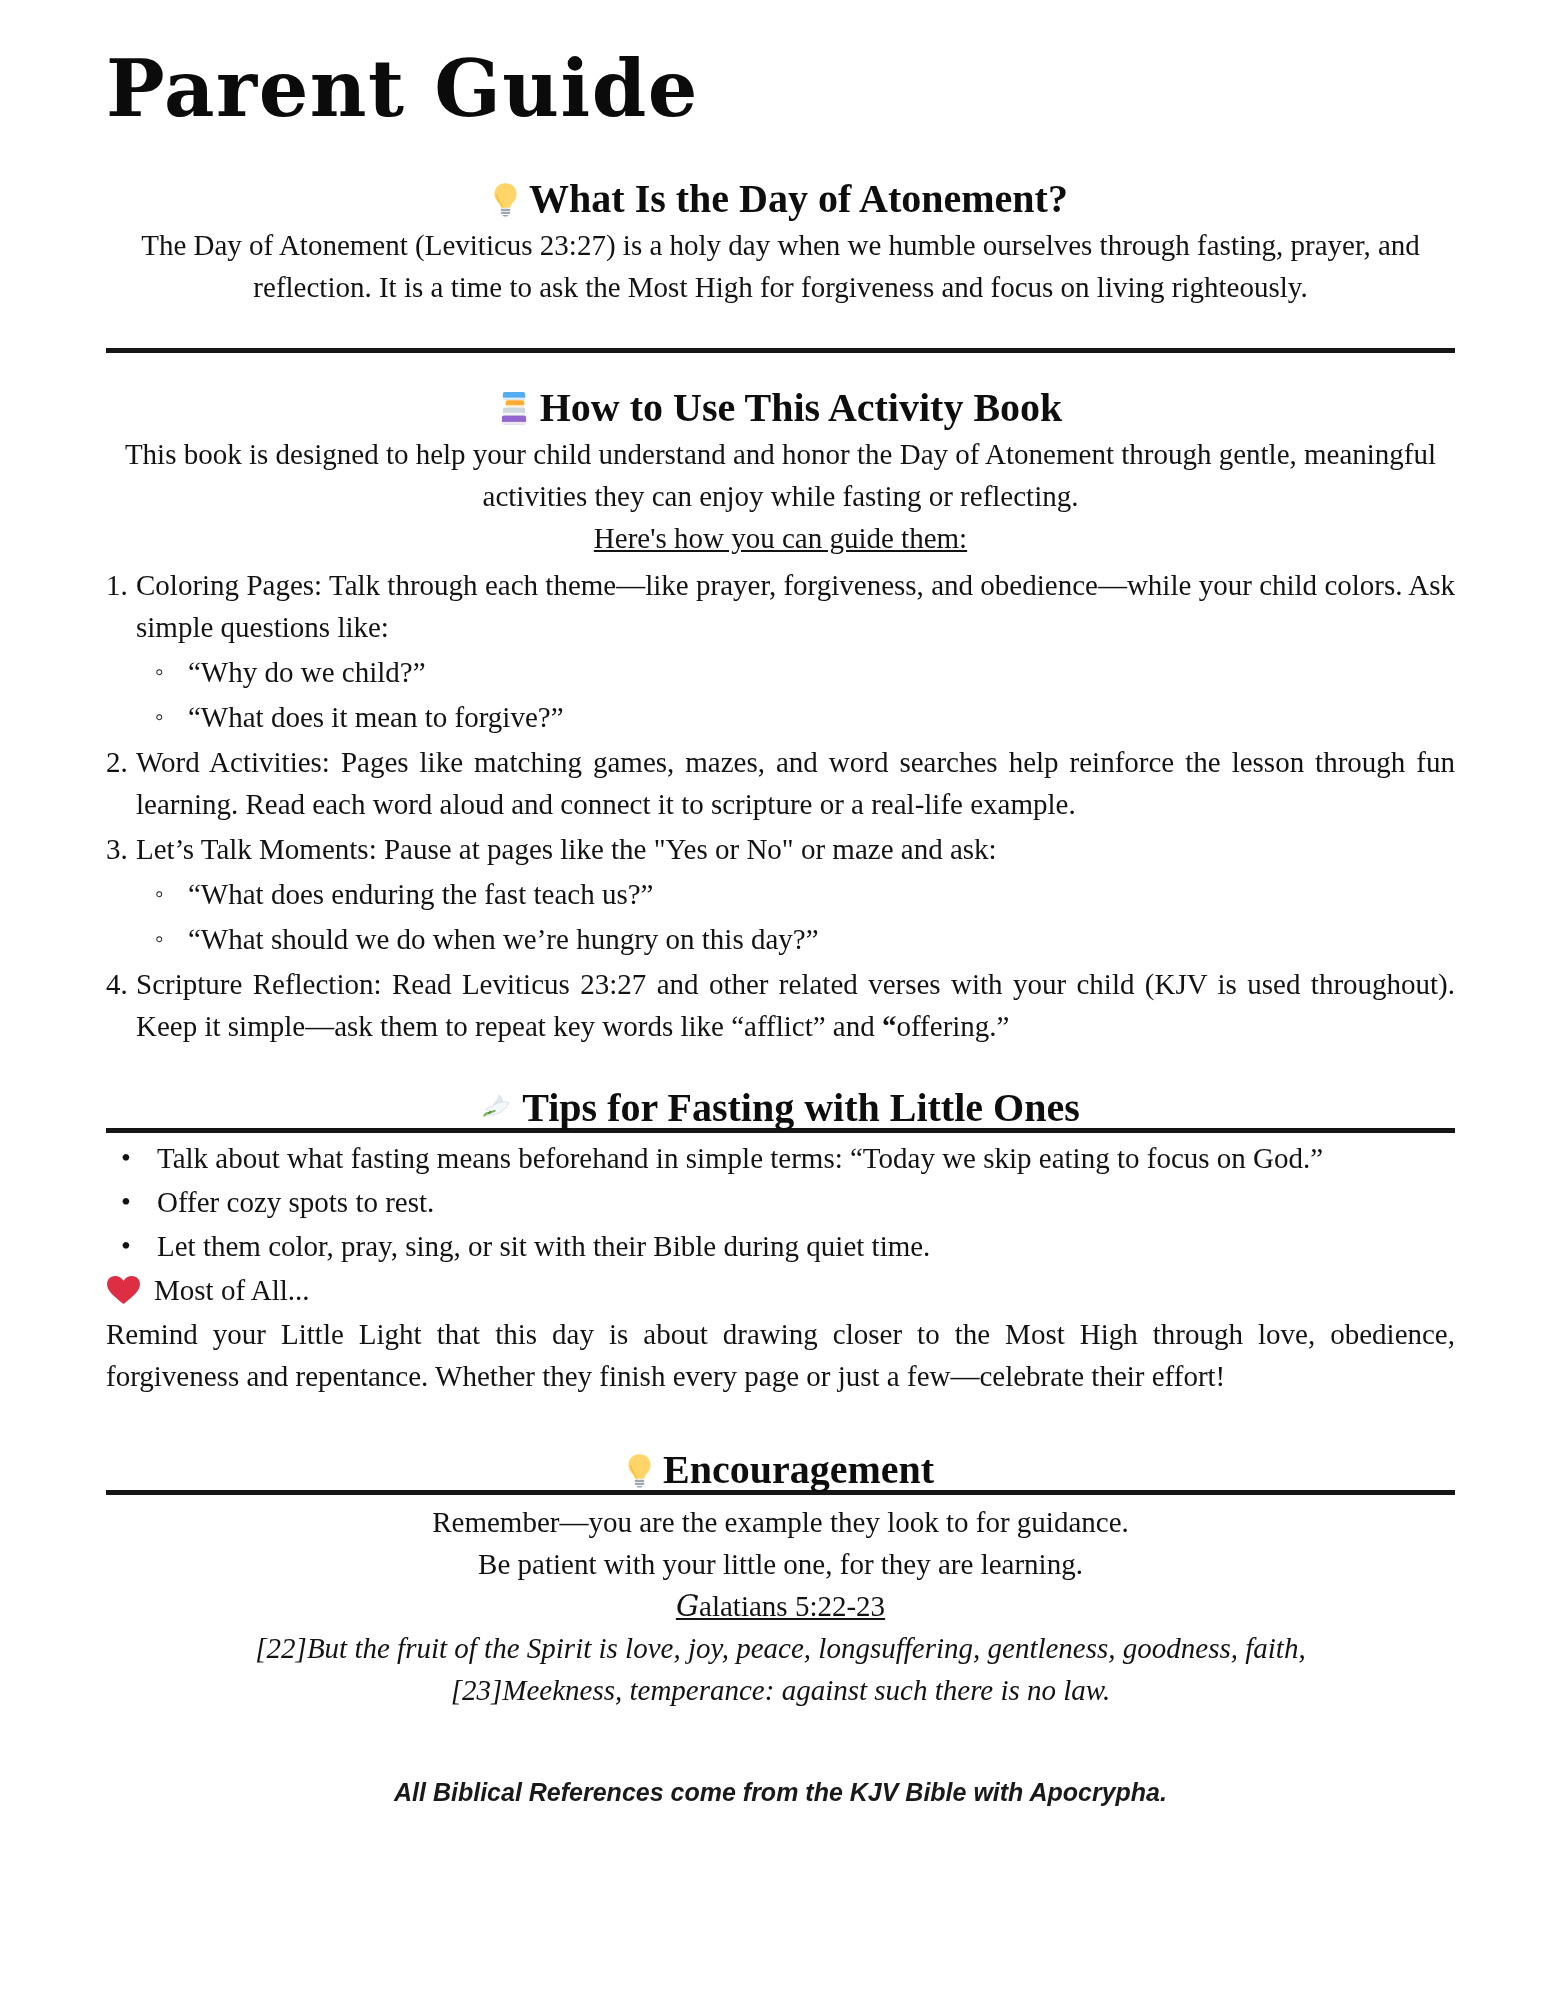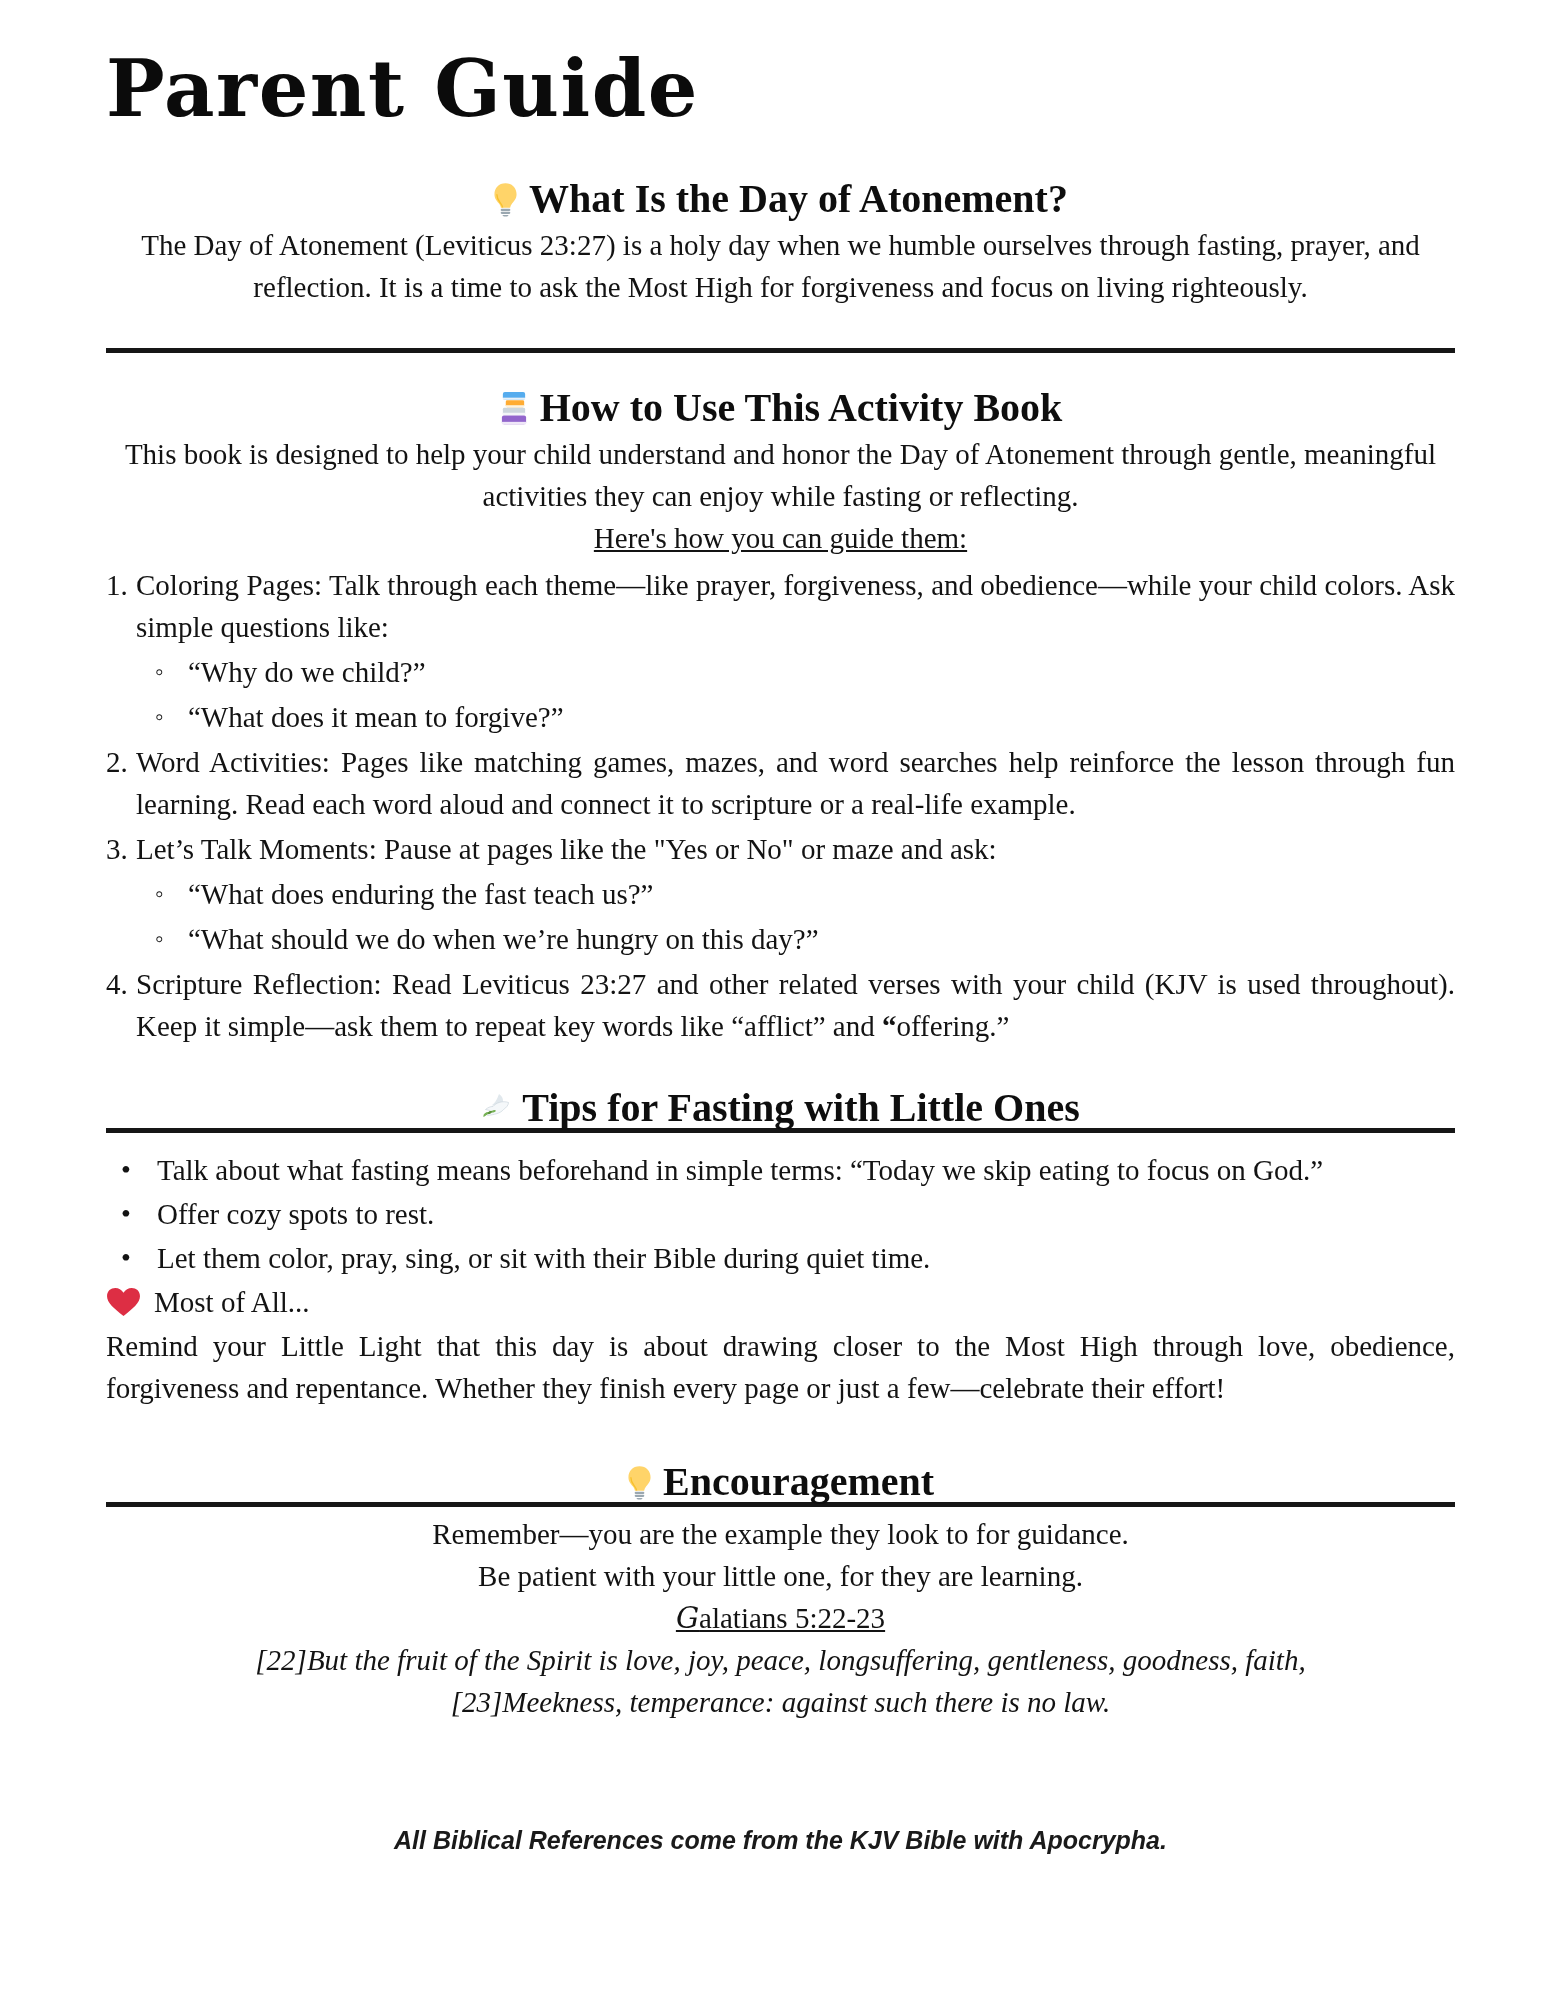--- a/index.html
+++ b/index.html
@@ -29,34 +29,34 @@
   .lead{text-align:center;text-decoration:underline;}
   .steps{margin-top:5px;}
   .step{display:flex;text-align:justify;margin-top:3px;}
   .step .num{flex:0 0 30px;text-align:left;}
   .step .step-text{flex:1 1 auto;}
   .bold-quote{font-weight:700;}
   .subq{display:flex;margin-left:46px;margin-top:3px;}
   .subq::before{content:"◦";flex:0 0 33px;font-size:25px;line-height:42px;padding-left:3px;}
   .head-tips{margin-top:42px;}
   .rule-tips{margin-top:1px;}
-  .tips-list{margin-top:16px;}
+  .tips-list{margin-top:4px;}
   .tip{display:flex;text-align:justify;margin-top:2px;}
   .tip::before{content:"•";flex:0 0 51px;box-sizing:border-box;padding-left:15px;font-size:28px;}
   .heart-line{display:flex;align-items:center;gap:13px;margin-top:2px;}
   .just-p{text-align:justify;margin-top:2px;}
   .head-enc{margin-top:54px;}
   .rule-enc{margin-top:1px;}
   .enc-lines{margin-top:6px;}
   .enc-line{text-align:center;}
   .verse-ref{text-align:center;text-decoration:underline;}
   .verse-ref i{font-family:"DejaVu Serif",serif;}
   .verse{text-align:center;font-style:italic;}
   .footer{
-    margin-top:100px;text-align:center;
+    margin-top:64px;text-align:center;
     font-family:"Liberation Sans",sans-serif;
     font-style:italic;font-weight:700;font-size:25px;line-height:34px;color:#1a1a1a;
   }
 </style>
 </head>
 <body>
 
 <div class="page">
 
   <h1 class="title">Parent Guide</h1>

